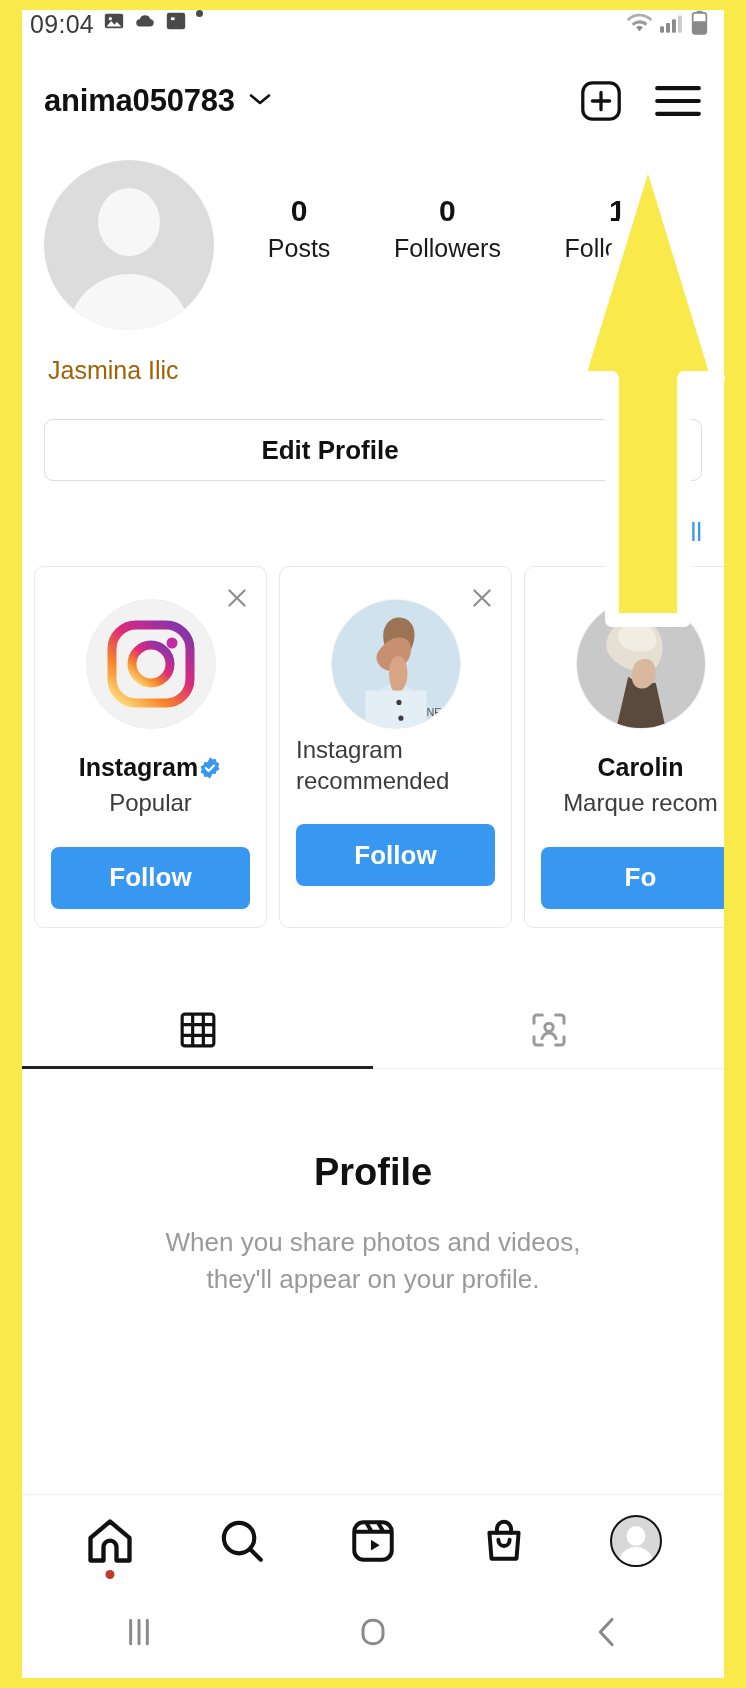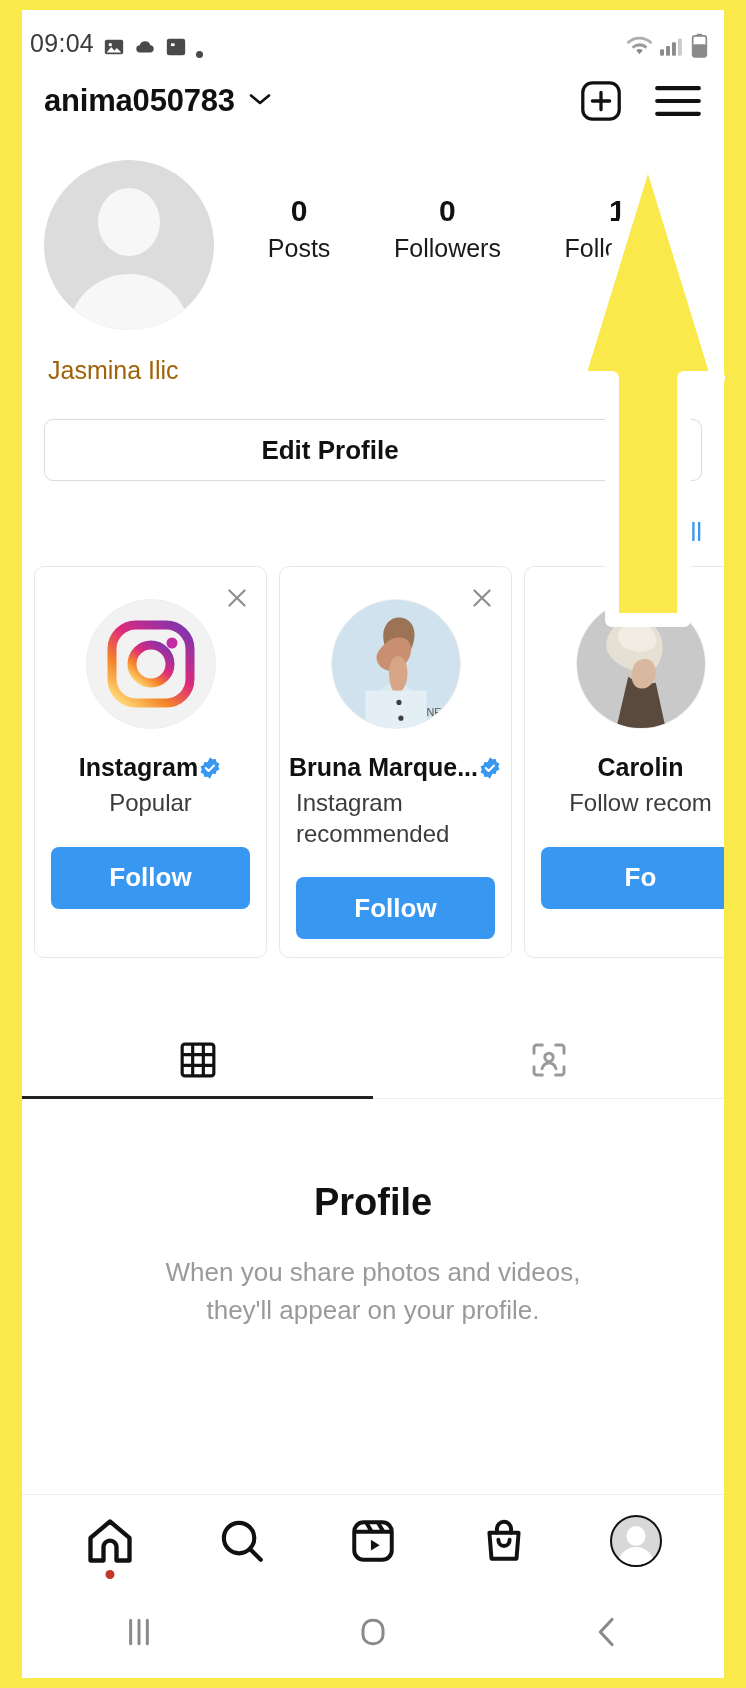--- a/index.html
+++ b/index.html
@@ -19,21 +19,21 @@
   #screen {
     position:absolute;
     left:22px; top:10px;
     width:702px; height:1668px;
     background:#ffffff;
     overflow:hidden;
   }
 
   
   .statusbar {
-    height:48px; display:flex; align-items:flex-end;
+    height:48px; display:flex; align-items:flex-start;
     padding:0 16px 0 8px; gap:9px;
   }
   .st-time {
     font-size:25px; color:#3b3b3b; letter-spacing:.3px;
     font-family:"Liberation Sans", sans-serif;
   }
   .st-ic { width:22px; height:22px; display:block; }
   .st-dot { width:7px; height:7px; border-radius:50%; background:#4a4a4a; }
   .st-right { margin-left:auto; display:flex; align-items:center; gap:6px; }
 
@@ -318,45 +318,38 @@
             <path d="M38 130c0-30 12-46 27-46s27 16 27 46z" fill="#DCEAF2"></path>
             <path d="M52 36c0-12 9-20 19-18s15 12 12 24c-2 10-8 18-15 18s-16-9-16-24z" fill="#9C7455"></path>
             <path d="M46 54c6-10 14-16 22-16 5 0 9 2 11 6 3 6 1 14-4 20-6 7-14 10-20 7-6-2-12-9-9-17z" fill="#C89070"></path>
             <path d="M60 88c-4-14-2-26 4-30 4-3 9 0 11 6 3 8 2 20-3 27-4 5-10 4-12-3z" fill="#D8A586"></path>
             <rect x="34" y="92" width="62" height="40" fill="#E4EFF5"></rect>
             <circle cx="68" cy="104" r="2.6" fill="#3c3c3c"></circle>
             <circle cx="70" cy="120" r="2.6" fill="#3c3c3c"></circle>
             <text x="96" y="118" font-size="11" fill="#555" font-family="sans-serif">NEI</text>
           </svg>
         </div>
-        <div class="card-name">
-          <span>Bruna Marque...</span>
-          <svg class="verified" viewBox="0 0 24 24">
-            <path fill="#3897F0" d="M12 1.2l2.4 2.1 3.2-.3.9 3.1 2.9 1.4-1.1 3 1.1 3-2.9 1.4-.9 3.1-3.2-.3L12 22.8l-2.4-2.1-3.2.3-.9-3.1-2.9-1.4 1.1-3-1.1-3 2.9-1.4.9-3.1 3.2.3z"></path>
-            <path d="M7.8 12.1l2.8 2.8 5.4-5.4" fill="none" stroke="#fff" stroke-width="2.1" stroke-linecap="round" stroke-linejoin="round"></path>
-          </svg>
-        </div>
         <div class="card-sub">Instagram recommended</div>
         <div class="card-follow">Follow</div>
       </div>
 
       <div class="card third">
         <div class="card-av">
           <svg width="130" height="130" viewBox="0 0 130 130">
             <rect width="130" height="130" fill="#C9C9C9"></rect>
             <path d="M30 42c4-18 20-26 36-22s24 20 20 36c-3 12-10 18-16 18-14 0-44-12-40-32z" fill="#E6E0D4"></path>
             <path d="M44 30c10-8 24-8 32 0 5 6 6 14 2 18-6 6-20 6-30 0-6-4-8-14-4-18z" fill="#F2EDE3"></path>
             <path d="M52 78c8 6 18 8 28 6l10 46H40z" fill="#5A4A3E"></path>
             <path d="M70 60c6 0 10 6 10 14s-6 16-14 16-12-8-10-18 8-12 14-12z" fill="#D8B9A0"></path>
           </svg>
         </div>
         <div class="card-name">
           <span>Carolin</span>
         </div>
-        <div class="card-sub">Follow recom</div>
+        <div class="card-sub">Marque recom</div>
         <div class="card-follow">Fo</div>
       </div>
     </div>
 
     <div class="tabs">
       <div class="tab active">
         <svg width="40" height="40" viewBox="0 0 24 24" fill="none" stroke="#111" stroke-width="1.9">
           <rect x="2.5" y="2.5" width="19" height="19" rx="1.6"></rect>
           <path d="M8.8 2.5v19M15.2 2.5v19M2.5 8.8h19M2.5 15.2h19"></path>
         </svg>

